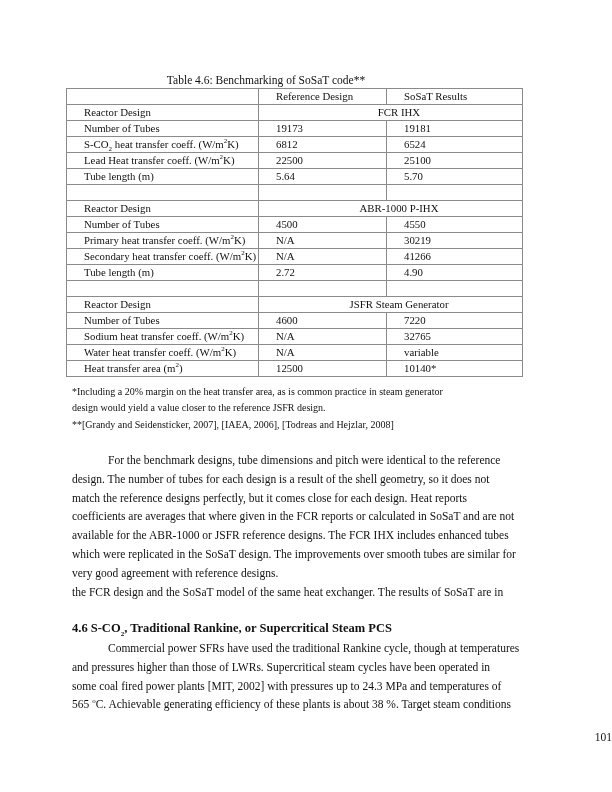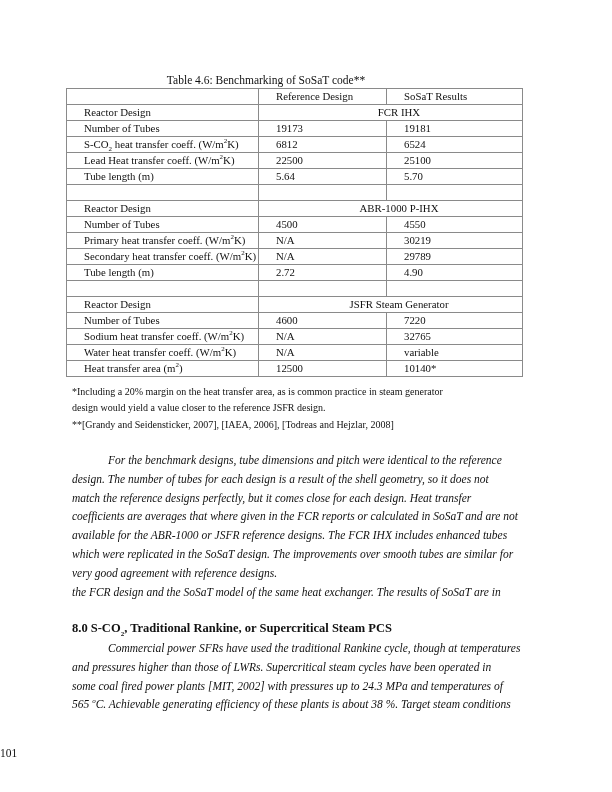--- a/index.html
+++ b/index.html
@@ -26,29 +26,29 @@
     td.center { text-align: center; padding-left: 0; }
     sup, sub { font-size: 7px; line-height: 0; }
     .note {
       position: absolute; left: 72px; width: 470px;
       font-size: 10px; line-height: 16.4px;
     }
     .para {
       position: absolute; left: 72px; width: 468px;
       font-size: 11.5px; line-height: 18.8px; text-align: left;
     }
-    .para .line { display: block; white-space: nowrap; font-style: italic; }
+    .para .line { display: block; white-space: nowrap; }
     .indent { padding-left: 36px; }
     .heading {
       position: absolute; left: 72px; top: 620px;
       font-size: 12.5px; font-weight: bold; line-height: 16px;
     }
     .page-number {
       position: absolute; left: 0; width: 612px; top: 731px;
-      text-align: left; font-size: 11.5px; margin-top: 16px;
+      text-align: right; font-size: 11.5px;
     }
   </style>
 </head>
 <body>
 
 <div class="caption">Table 4.6: Benchmarking of SoSaT code**</div>
 
 <table class="bench">
   <colgroup>
       <col class="c1">
@@ -100,21 +100,21 @@
         <td>4550</td>
       </tr>
       <tr>
         <td><span>Primary heat transfer coeff. (W/m</span><sup>2</sup><span>K)</span></td>
         <td>N/A</td>
         <td>30219</td>
       </tr>
       <tr>
         <td><span>Secondary heat transfer coeff. (W/m</span><sup>2</sup><span>K)</span></td>
         <td>N/A</td>
-        <td>29789</td>
+        <td>41266</td>
       </tr>
       <tr>
         <td><span>Tube length (m)</span></td>
         <td>2.72</td>
         <td>4.90</td>
       </tr>
       <tr>
         <td></td>
         <td></td>
         <td></td>
@@ -148,30 +148,30 @@
 
 <div class="note" style="top:384px;">
   <div>*Including a 20% margin on the heat transfer area, as is common practice in steam generator</div>
   <div>design would yield a value closer to the reference JSFR design.</div>
   <div>**[Grandy and Seidensticker, 2007], [IAEA, 2006], [Todreas and Hejzlar, 2008]</div>
 </div>
 
 <div class="para" style="top:451px;" id="para1">
     <span class="line indent">For the benchmark designs, tube dimensions and pitch were identical to the reference</span>
     <span class="line">design.  The number of tubes for each design is a result of the shell geometry, so it does not</span>
-    <span class="line">match the reference designs perfectly, but it comes close for each design.  Heat transfer</span>
+    <span class="line">match the reference designs perfectly, but it comes close for each design.  Heat reports</span>
     <span class="line">coefficients are averages that where given in the FCR reports or calculated in SoSaT and are not</span>
     <span class="line">available for the ABR-1000 or JSFR reference designs.  The FCR IHX includes enhanced tubes</span>
     <span class="line">which were replicated in the SoSaT design.  The improvements over smooth tubes are similar for</span>
     <span class="line">very good agreement with reference designs.</span>
     <span class="line">the FCR design and the SoSaT model of the same heat exchanger.  The results of SoSaT are in</span>
   </div>
 
 <div class="heading">
-  <span>8.0 S-CO</span><sub>2</sub><span>, Traditional Rankine, or Supercritical Steam PCS</span>
+  <span>4.6 S-CO</span><sub>2</sub><span>, Traditional Rankine, or Supercritical Steam PCS</span>
 </div>
 
 <div class="para" style="top:639px;">
   <span class="line indent">Commercial power SFRs have used the traditional Rankine cycle, though at temperatures</span>
   <span class="line">and pressures higher than those of LWRs.  Supercritical steam cycles have been operated in</span>
   <span class="line">some coal fired power plants [MIT, 2002] with pressures up to 24.3 MPa and temperatures of</span>
   <span class="line"><span>565 </span><sup>o</sup><span>C.  Achievable generating efficiency of these plants is about 38 %.  Target steam conditions</span></span>
 </div>
 
 <div class="page-number">101</div>

